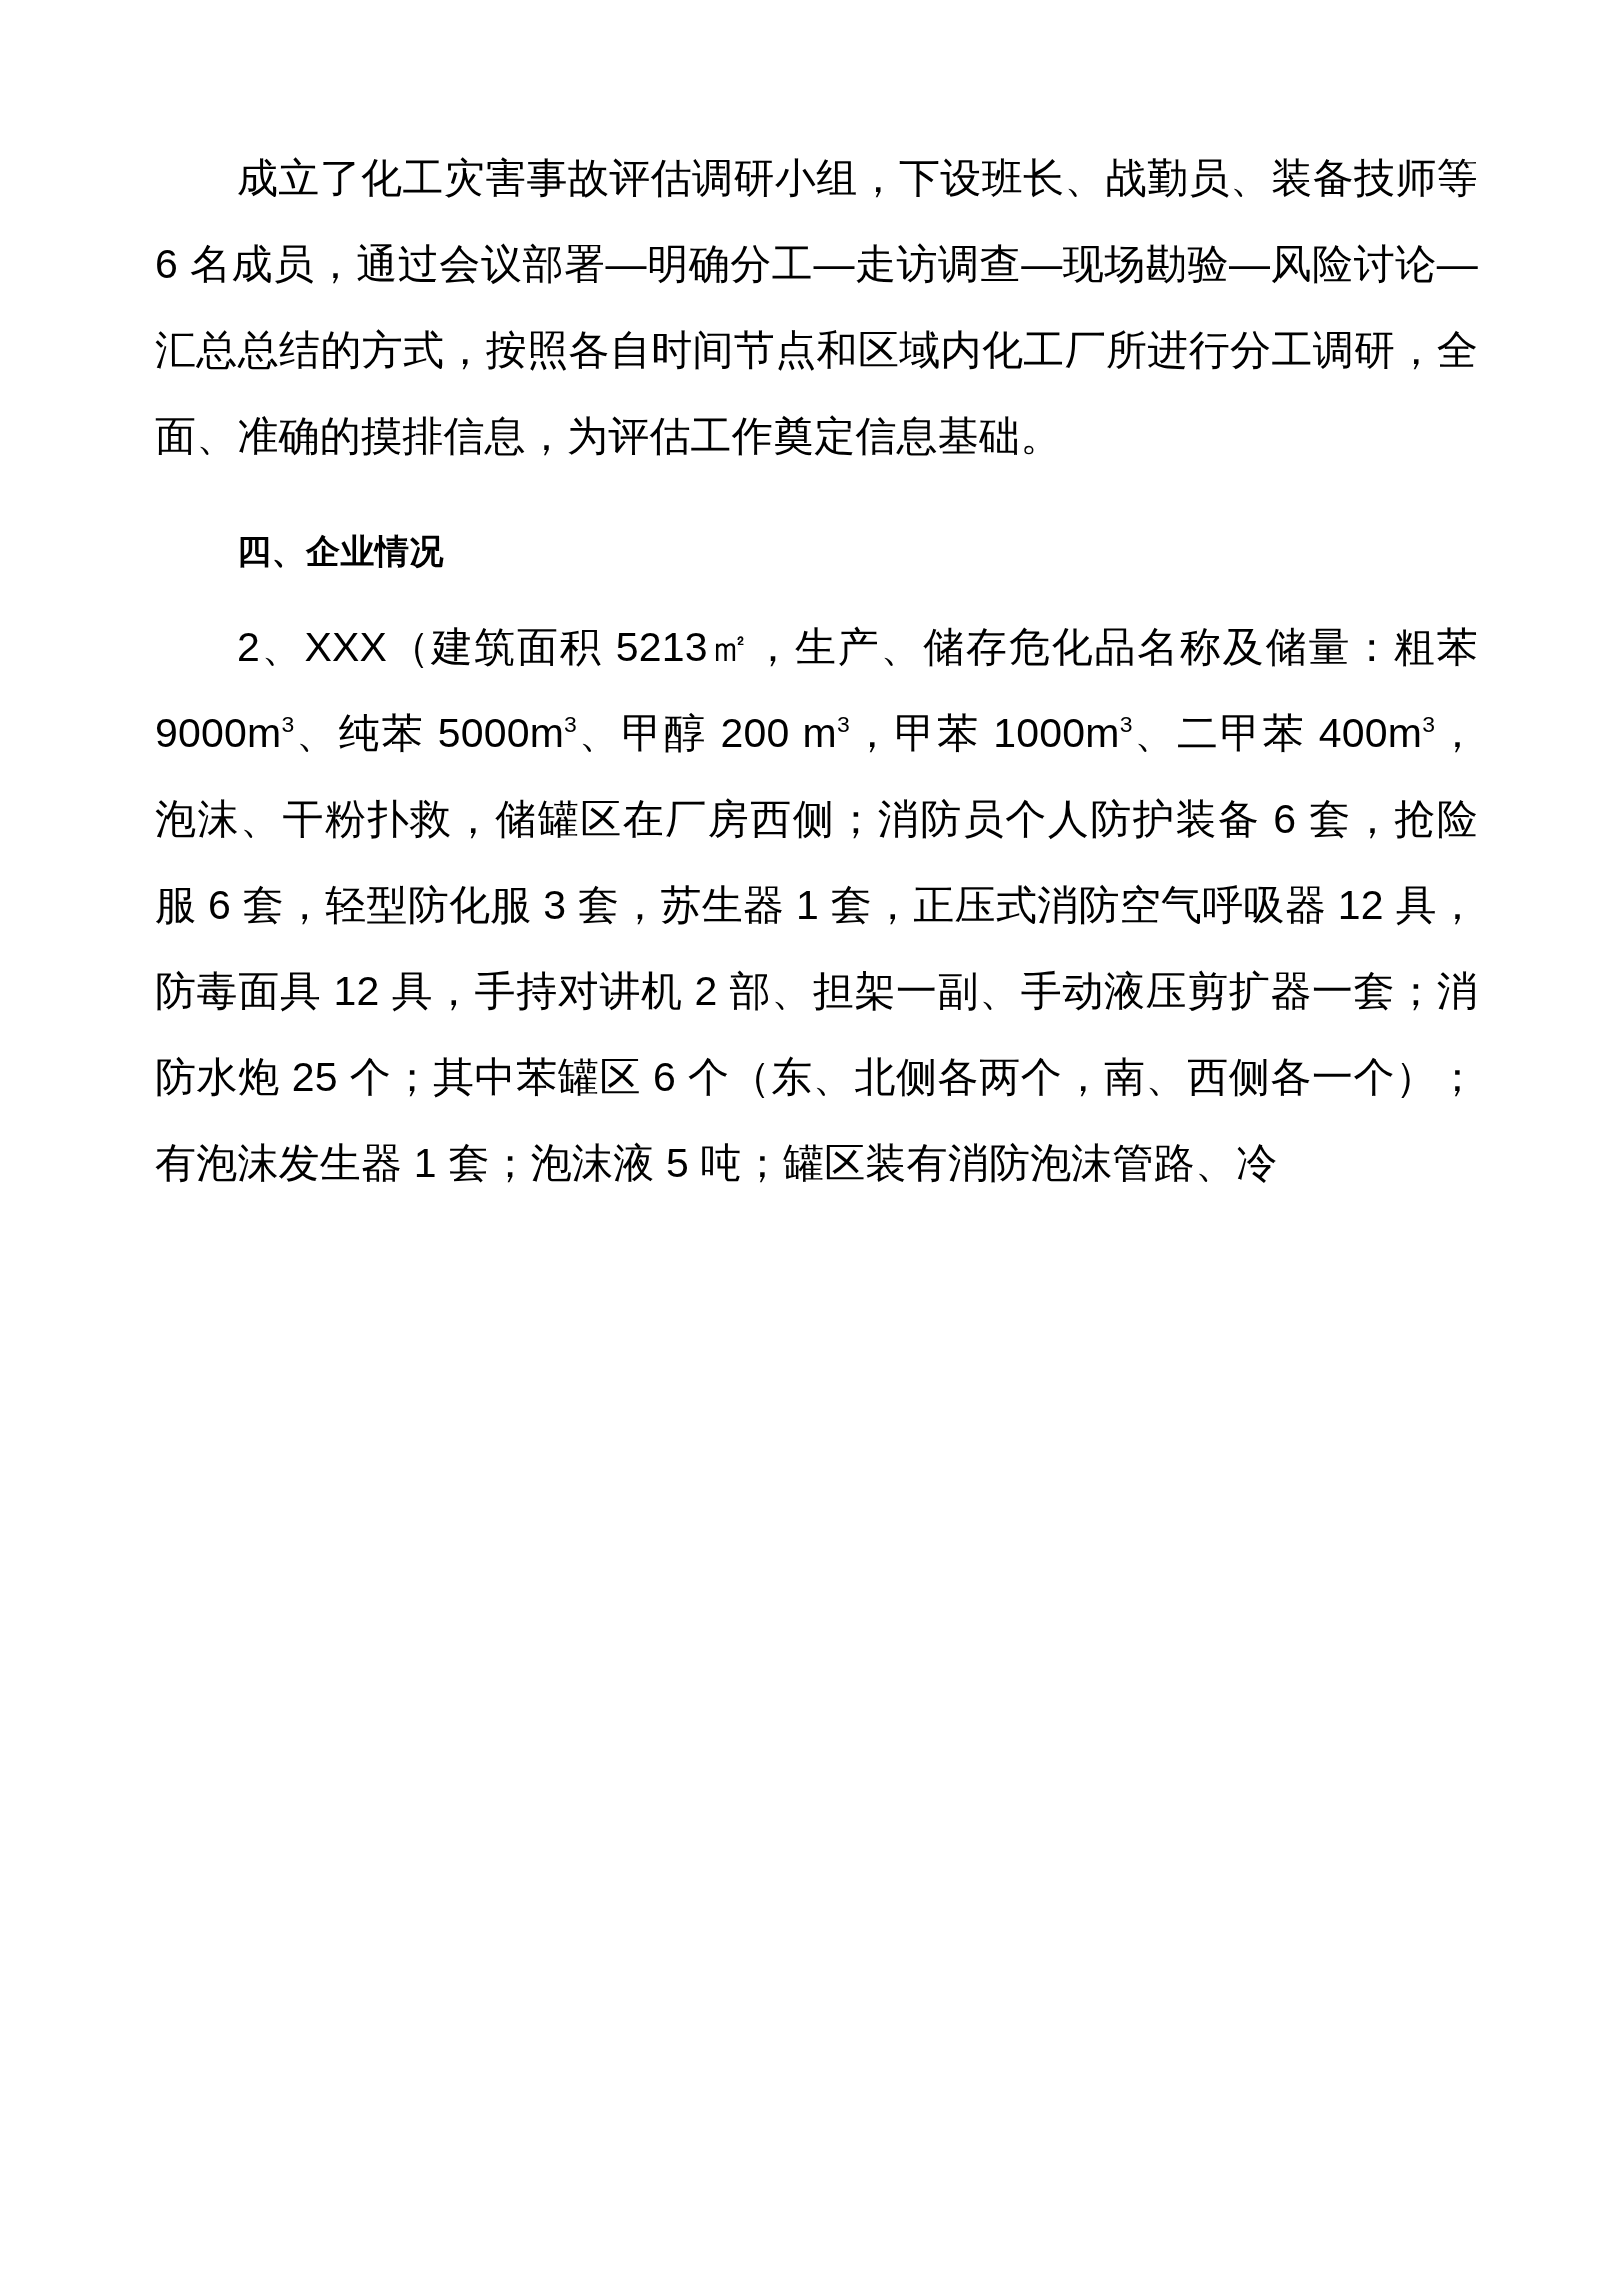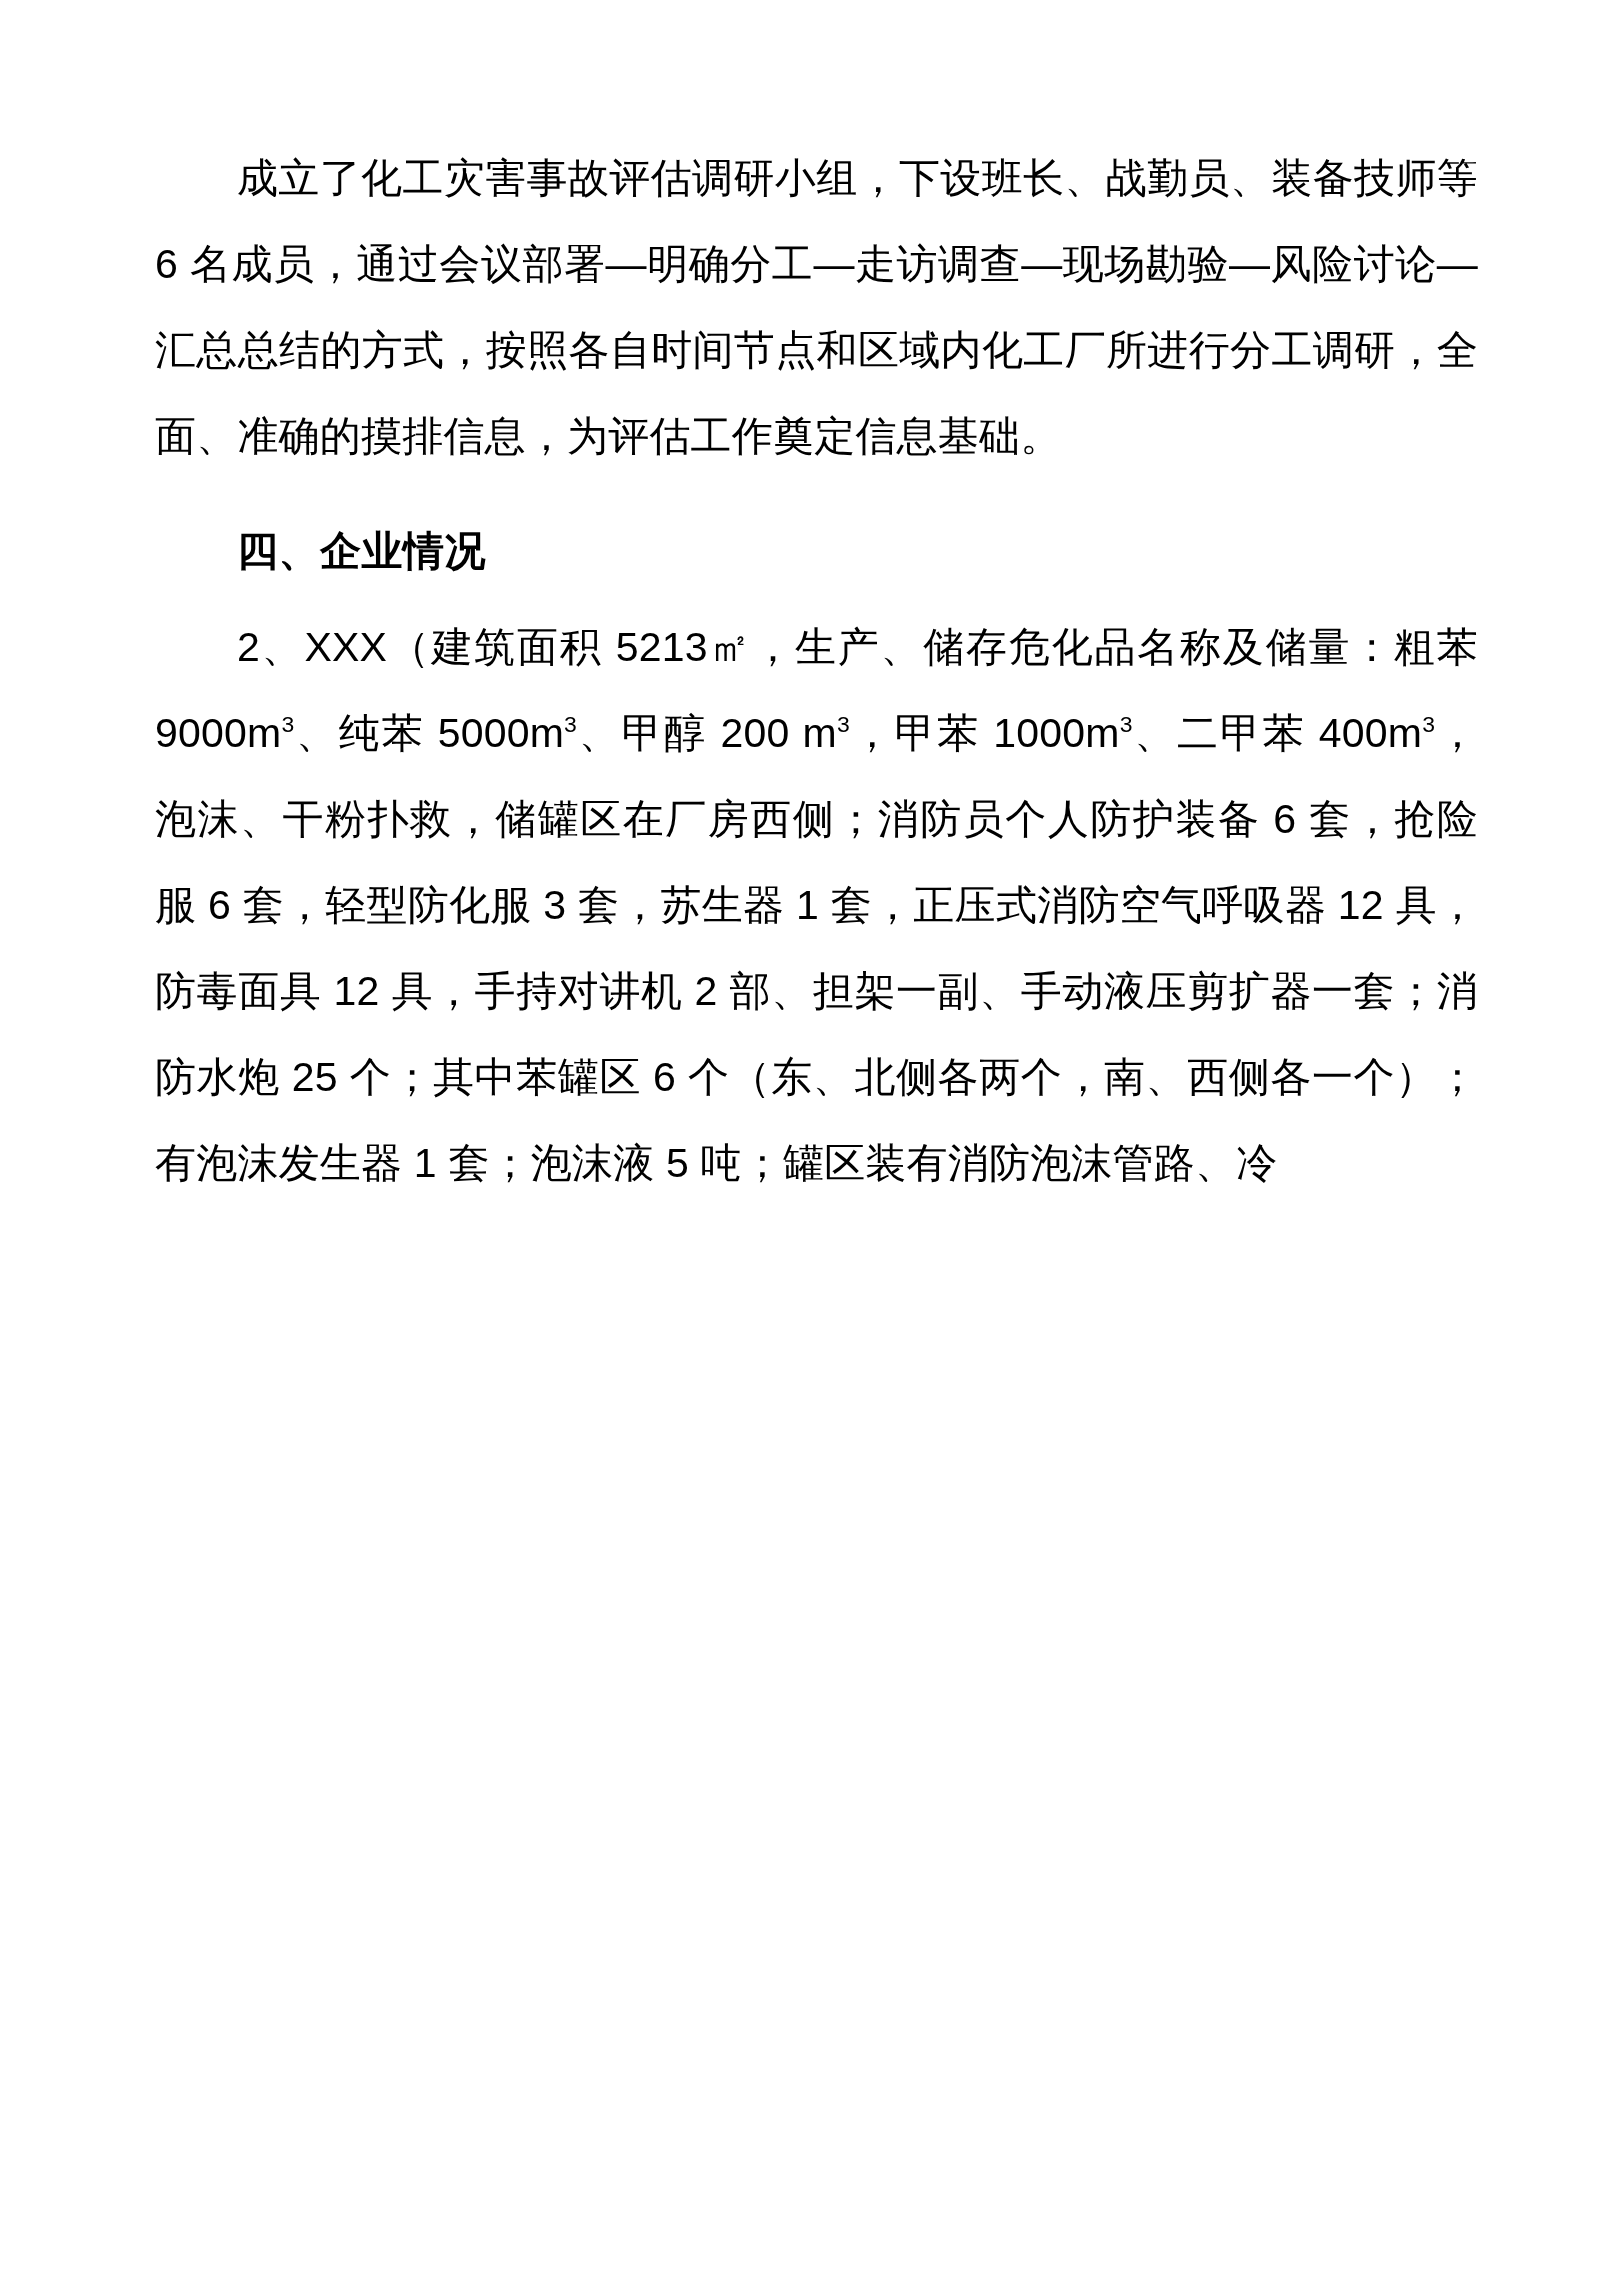--- a/index.html
+++ b/index.html
@@ -33,21 +33,21 @@
     text-justify: inter-ideograph;
     text-indent: 82px;
     letter-spacing: 0.2px;
     font-weight: 400;
   }
   p.para + p.para {
     margin-top: 11.8px;
   }
   h2.heading {
     margin: 29px 0 9.8px 0;
-    font-size: 41px;
+    font-size: 34px;
     line-height: 86px;
     font-weight: bold;
     text-indent: 82px;
     letter-spacing: 0.5px;
   }
   .sup {
     font-size: 0.56em;
     vertical-align: super;
     line-height: 0;
   }

